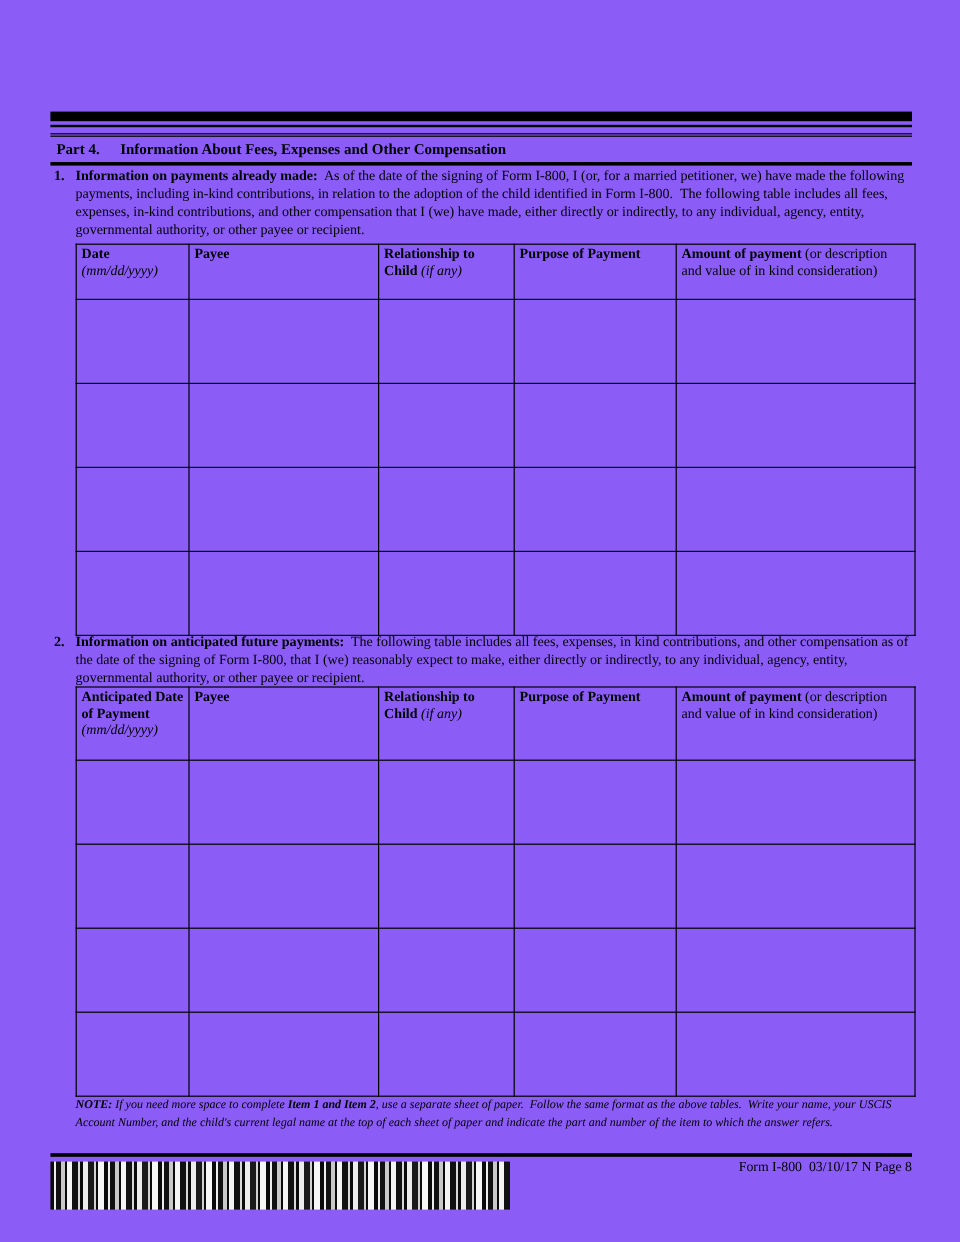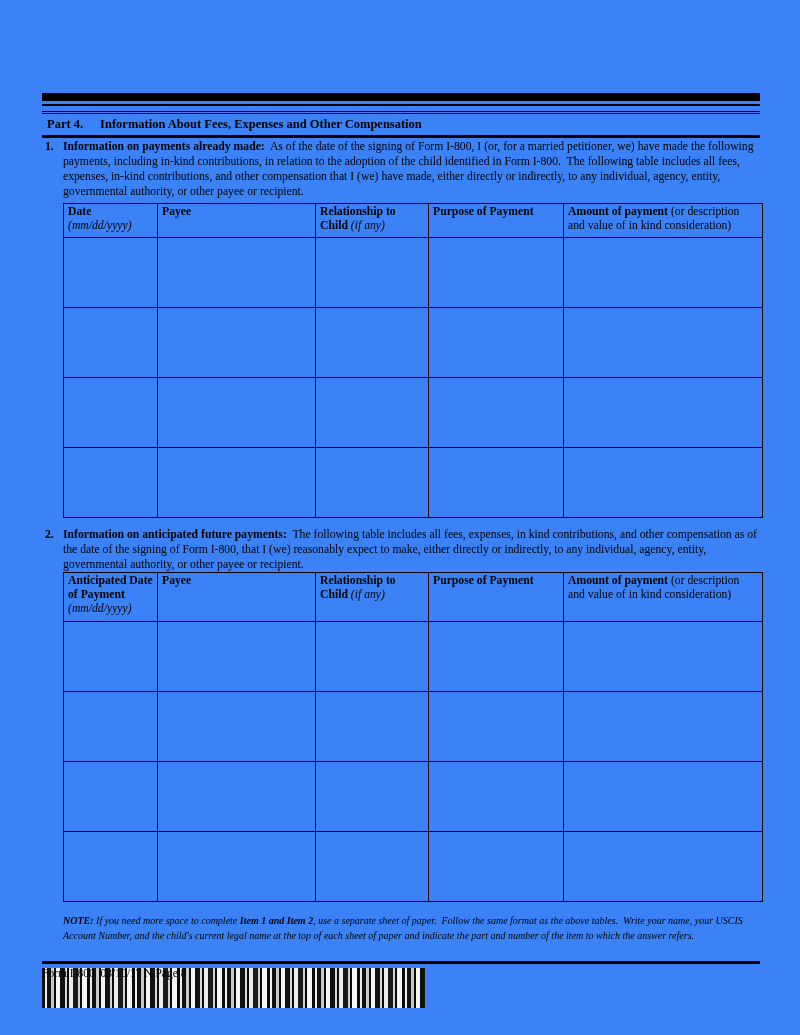--- a/index.html
+++ b/index.html
@@ -1,20 +1,20 @@
 <!DOCTYPE html>
 <html><head>
 <meta charset="utf-8">
 <style>
   * { margin:0; padding:0; box-sizing:border-box; }
   html,body { background:#ffffff; }
   .page {
     position:relative;
     width:800px; height:1035px;
-    background:#3b82f6;
+    background:#8b5cf6;
     color:#000000;
     font-family:"Liberation Serif", serif;
     overflow:hidden;
   }
   .bar-thick { position:absolute; top:93px; left:42px; width:718px; height:8px; background:#000; }
   .rule-thin { position:absolute; top:104px; left:42px; width:718px; height:2px; background:#000; }
 
   .part-header {
     position:absolute; top:111px; left:42px; width:718px;
     border-top:3px double #000;
@@ -38,21 +38,21 @@
   table.fee-table {
     position:absolute; left:63px;
     border-collapse:collapse; table-layout:fixed;
     width:699px;
     font-size:11.7px;
   }
   .t1 { top:203px; }
   .t2 { top:572px; }
   table.fee-table th, table.fee-table td {
     border:1.6px solid #000;
-    padding:1px 3px 4px 4px;
+    padding:1px 3px 16px 4px;
     vertical-align:top; text-align:left;
     font-weight:normal;
   }
   table.fee-table th { line-height:14.2px; }
   .t1 th { height:34px; }
   .t2 th { height:47px; }
   table.fee-table td.cell { height:70px; }
   th .blk { display:block; }
   th b { font-weight:bold; }
   th i { font-style:italic; font-weight:normal;font-family:Liberation Serif, serif; }
@@ -80,21 +80,21 @@
       #0a0a0a 25px, #0a0a0a 27px,
       #ececec 27px, #ececec 31px,
       #1a1a1a 31px, #1a1a1a 36px,
       #d2d2d2 36px, #d2d2d2 38px,
       #0a0a0a 38px, #0a0a0a 40px,
       #f6f6f6 40px, #f6f6f6 45px);
   }
 
   .footer-text {
     position:absolute; top:966px; left:42px; width:718px;
-    font-size:11.5px; line-height:14px;
+    text-align:right; font-size:11.5px; line-height:14px;
   }
 </style>
 </head>
 <body>
 
 <div class="page">
 
   <div class="bar-thick"></div>
   <div class="rule-thin"></div>
 

